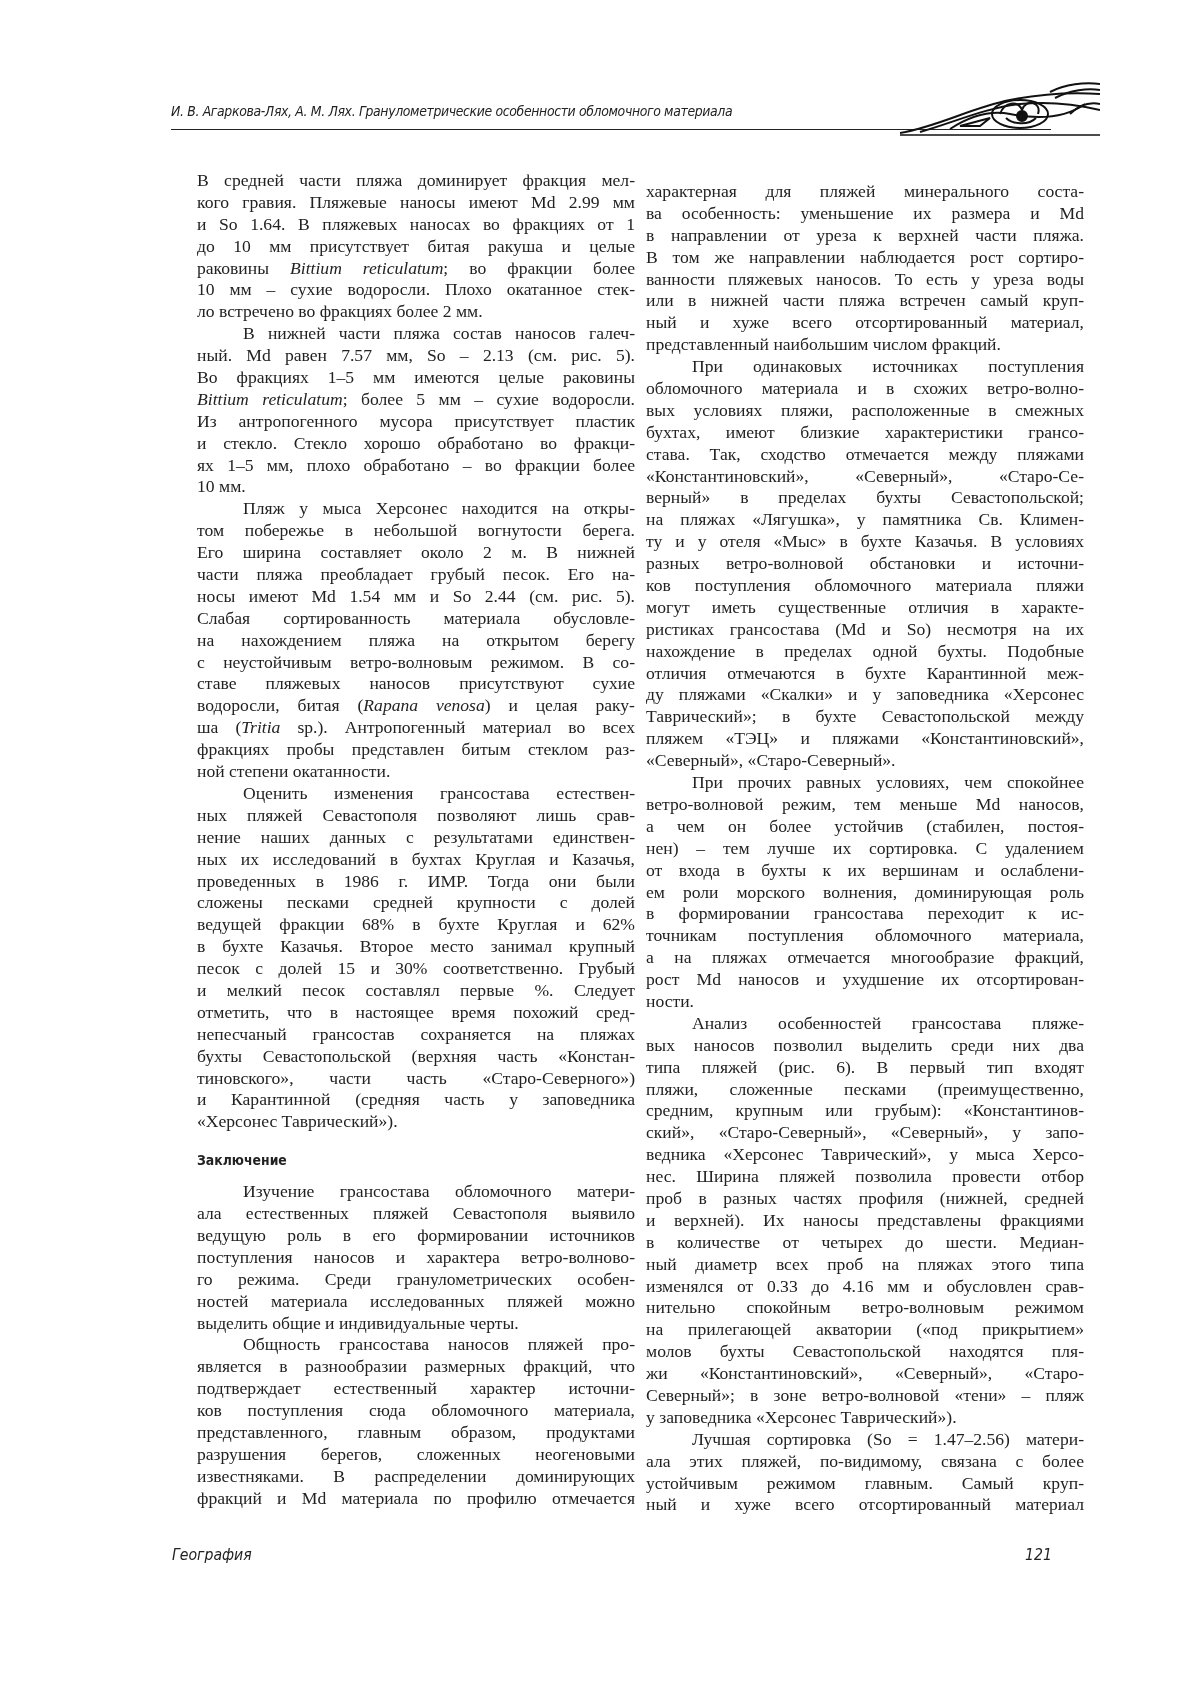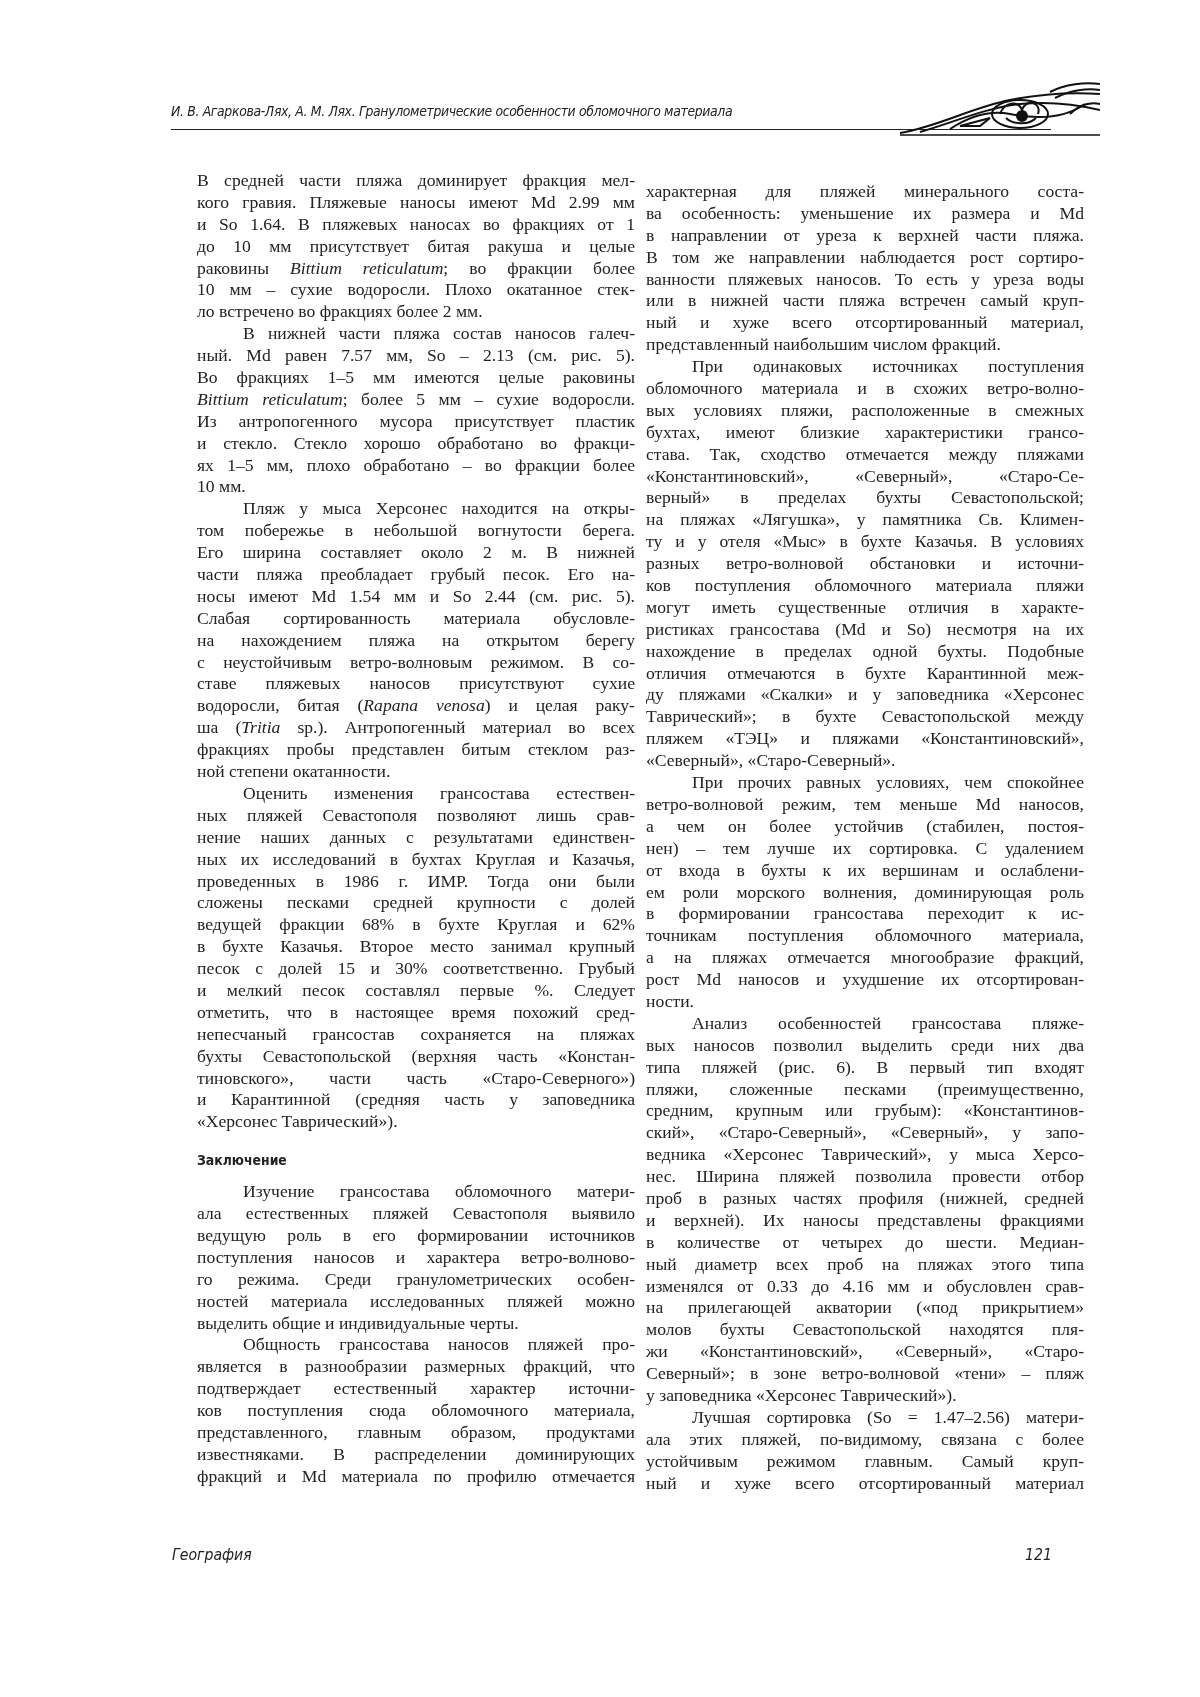--- a/index.html
+++ b/index.html
@@ -119,20 +119,21 @@
       <span class="line"><span>го режима. Среди гранулометрических особен-</span></span>
       <span class="line"><span>ностей материала исследованных пляжей можно</span></span>
       <span class="line last"><span>выделить общие и индивидуальные черты.</span></span>
     </div>
     <div>
       <span class="line indent"><span>Общность грансостава наносов пляжей про-</span></span>
       <span class="line"><span>является в разнообразии размерных фракций, что</span></span>
       <span class="line"><span>подтверждает естественный характер источни-</span></span>
       <span class="line"><span>ков поступления сюда обломочного материала,</span></span>
       <span class="line"><span>представленного, главным образом, продуктами</span></span>
+      <span class="line"><span>разрушения берегов, сложенных неогеновыми</span></span>
       <span class="line"><span>известняками. В распределении доминирующих</span></span>
       <span class="line"><span>фракций и Md материала по профилю отмечается</span></span>
     </div>
   </div>
 <div class="column col-right" id="col-right">
     <div>
       <span class="line"><span>характерная для пляжей минерального соста-</span></span>
       <span class="line"><span>ва особенность: уменьшение их размера и Md</span></span>
       <span class="line"><span>в направлении от уреза к верхней части пляжа.</span></span>
       <span class="line"><span>В том же направлении наблюдается рост сортиро-</span></span>
@@ -182,20 +183,21 @@
       <span class="line"><span>пляжи, сложенные песками (преимущественно,</span></span>
       <span class="line"><span>средним, крупным или грубым): «Константинов-</span></span>
       <span class="line"><span>ский», «Старо-Северный», «Северный», у запо-</span></span>
       <span class="line"><span>ведника «Херсонес Таврический», у мыса Херсо-</span></span>
       <span class="line"><span>нес. Ширина пляжей позволила провести отбор</span></span>
       <span class="line"><span>проб в разных частях профиля (нижней, средней</span></span>
       <span class="line"><span>и верхней). Их наносы представлены фракциями</span></span>
       <span class="line"><span>в количестве от четырех до шести. Медиан-</span></span>
       <span class="line"><span>ный диаметр всех проб на пляжах этого типа</span></span>
       <span class="line"><span>изменялся от 0.33 до 4.16 мм и обусловлен срав-</span></span>
+      <span class="line"><span>нительно спокойным ветро-волновым режимом</span></span>
       <span class="line"><span>на прилегающей акватории («под прикрытием»</span></span>
       <span class="line"><span>молов бухты Севастопольской находятся пля-</span></span>
       <span class="line"><span>жи «Константиновский», «Северный», «Старо-</span></span>
       <span class="line"><span>Северный»; в зоне ветро-волновой «тени» – пляж</span></span>
       <span class="line last"><span>у заповедника «Херсонес Таврический»).</span></span>
     </div>
     <div>
       <span class="line indent"><span>Лучшая сортировка (So = 1.47–2.56) матери-</span></span>
       <span class="line"><span>ала этих пляжей, по-видимому, связана с более</span></span>
       <span class="line"><span>устойчивым режимом главным. Самый круп-</span></span>

